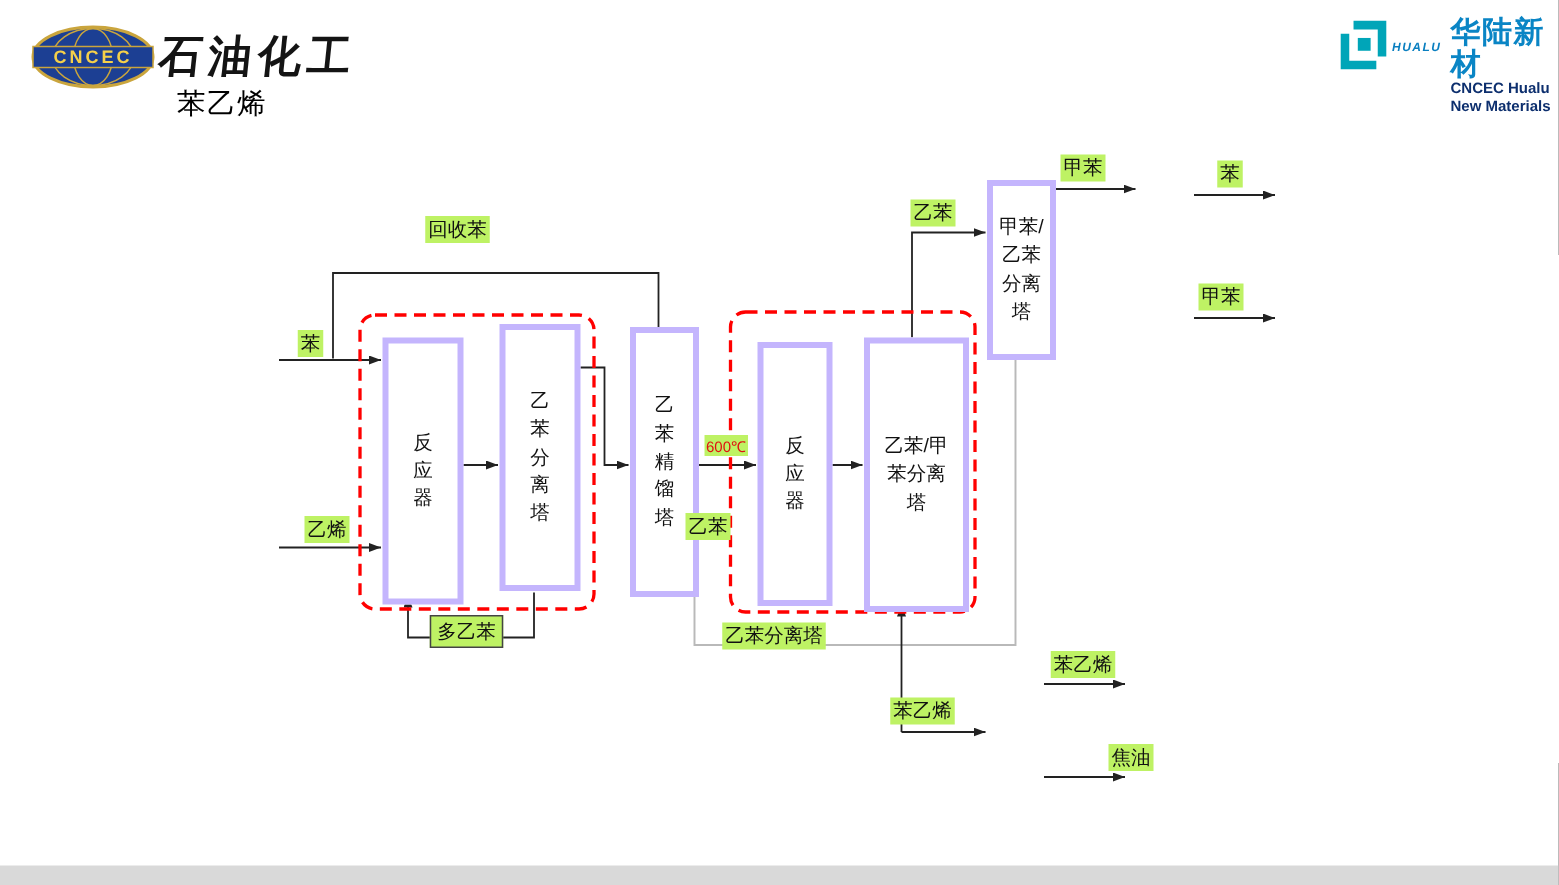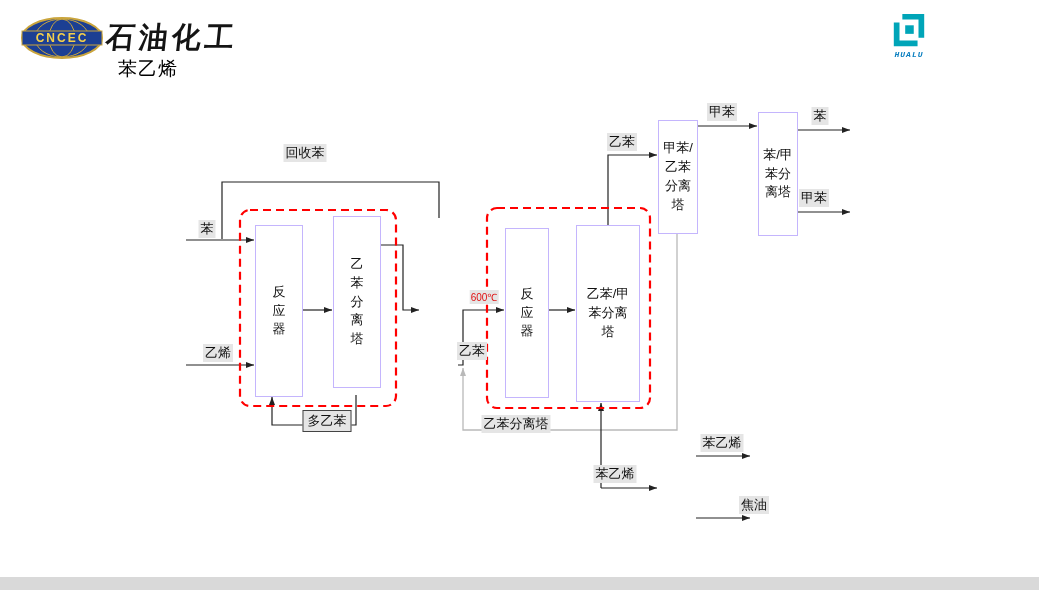--- a/index.html
+++ b/index.html
@@ -12,37 +12,37 @@
   
   .cncec-emblem { position:absolute; left:20px; top:16px; width:84px; height:44px; }
   .brand-title {
     position:absolute; left:106px; top:18px; font-family:"Liberation Serif", serif;
     font-size:29px; font-weight:bold; color:#141414; transform:skewX(-6deg);
     letter-spacing:4px;
   }
   .page-title { position:absolute; left:118px; top:56px; font-size:19px; color:#000; letter-spacing:1px; }
 
   .hualu { position:absolute; left:890px; top:12px; display:flex; gap:6px; align-items:flex-start; }
-  .hualu-icon-col { display:flex; flex-direction:column; align-items:center;font-family:Liberation Mono, monospace; }
+  .hualu-icon-col { display:flex; align-items:center; }
   .hualu-icon { width:38px; height:38px; }
   .hualu-small { font-size:8px; font-weight:bold; font-style:italic; color:#0a7fc0; letter-spacing:1px; }
   .hualu-cn { font-size:20px; font-weight:bold; color:#0a85c5; line-height:1.05; letter-spacing:1px; }
   .hualu-en1 { font-size:10px; font-weight:bold; color:#0d2f6e; line-height:1.2; }
   .hualu-en2 { font-size:10px; font-weight:bold; color:#0d2f6e; line-height:1.2; }
 
   
   svg.flow { position:absolute; left:0; top:0; width:1039px; height:590px; z-index:1; }
   .pbox {
-    position:absolute; background:#fff; border:1px solid #c4b5fd; z-index:2;
+    position:absolute; background:#fff; border:4px solid #c4b5fd; z-index:2;
     display:flex; align-items:center; justify-content:center; text-align:center;
     font-size:13px; color:#111;
   }
   .pbox .stack { display:inline-block; word-break:break-all; line-height:1.45; }
   .flabel {
-    position:absolute; transform:translate(-50%,-50%); background:#e5e5e5; padding:0 2px;
+    position:absolute; transform:translate(-50%,-50%); background:#bef264; padding:0 2px;
     font-size:13px; color:#111; white-space:nowrap; z-index:3;
   }
   .flabel.boxed { border:1px solid #444; padding:1px 4px; }
   .flabel.temp { color:#e01010; font-size:10px; padding:0 1px; }
 </style>
 </head>
 <body>
 
 <div class="slide">
 
@@ -58,20 +58,25 @@
   <div class="page-title">苯乙烯</div>
 
   <div class="hualu">
     <div class="hualu-icon-col">
       <svg class="hualu-icon" viewBox="0 0 40 40">
         <path d="M7 11 V33 H29" fill="none" stroke="#00a5b8" stroke-width="6"></path>
         <path d="M13 5 H33 V27" fill="none" stroke="#00a5b8" stroke-width="6"></path>
         <rect x="16" y="14" width="9" height="9" fill="#00a5b8"></rect>
       </svg>
       <div class="hualu-small">HUALU</div>
+    </div>
+    <div>
+      <div class="hualu-cn">华陆新材</div>
+      <div class="hualu-en1">CNCEC Hualu</div>
+      <div class="hualu-en2">New Materials</div>
     </div>
   </div>
 
   <svg class="flow" viewBox="0 0 1039 590">
     <defs>
       <marker id="arB" markerWidth="10" markerHeight="8" refX="8" refY="3" orient="auto" markerUnits="userSpaceOnUse">
         <path d="M0,0 L8,3 L0,6 Z" fill="#222"></path>
       </marker>
       <marker id="arG" markerWidth="10" markerHeight="8" refX="8" refY="3" orient="auto" markerUnits="userSpaceOnUse">
         <path d="M0,0 L8,3 L0,6 Z" fill="#b9b9b9"></path>
@@ -102,37 +107,37 @@
     <rect x="240" y="210" width="156" height="196" rx="10" fill="none" stroke="#ff0000" stroke-width="2.2" stroke-dasharray="8 5"></rect>
     <rect x="487" y="208" width="163" height="200" rx="10" fill="none" stroke="#ff0000" stroke-width="2.2" stroke-dasharray="8 5"></rect>
   </svg>
 
   <div class="pbox" style="left:255px;top:225px;width:46px;height:170px">
     <span class="stack" style="width:14px">反应器</span>
   </div>
   <div class="pbox" style="left:333px;top:216px;width:46px;height:170px">
     <span class="stack" style="width:14px">乙苯分离塔</span>
   </div>
+  <div class="pbox" style="left:420px;top:218px;width:38px;height:172px">
+    <span class="stack" style="width:14px">乙苯精馏塔</span>
+  </div>
   <div class="pbox" style="left:505px;top:228px;width:42px;height:168px">
     <span class="stack" style="width:14px">反应器</span>
   </div>
   <div class="pbox" style="left:576px;top:225px;width:62px;height:175px">
     <span class="stack" style="width:48px">乙苯/甲苯分离塔</span>
   </div>
   <div class="pbox" style="left:658px;top:120px;width:38px;height:112px">
     <span class="stack" style="width:33px">甲苯/乙苯分离塔</span>
   </div>
-  <div class="pbox" style="left:758px;top:112px;width:38px;height:122px">
-    <span class="stack" style="width:33px">苯/甲苯分离塔</span>
-  </div>
 
   <div class="flabel" style="left:207px;top:229px">苯</div>
   <div class="flabel" style="left:218px;top:353px">乙烯</div>
   <div class="flabel" style="left:305px;top:153px">回收苯</div>
-  <div class="flabel boxed" style="left:327px;top:421px">多乙苯</div>
+  <div class="flabel boxed" style="left:311px;top:421px">多乙苯</div>
   <div class="flabel" style="left:472px;top:351px">乙苯</div>
   <div class="flabel temp" style="left:484px;top:297px">600℃</div>
   <div class="flabel" style="left:516px;top:424px">乙苯分离塔</div>
   <div class="flabel" style="left:622px;top:142px">乙苯</div>
   <div class="flabel" style="left:722px;top:112px">甲苯</div>
   <div class="flabel" style="left:820px;top:116px">苯</div>
   <div class="flabel" style="left:814px;top:198px">甲苯</div>
   <div class="flabel" style="left:615px;top:474px">苯乙烯</div>
   <div class="flabel" style="left:722px;top:443px">苯乙烯</div>
   <div class="flabel" style="left:754px;top:505px">焦油</div>

